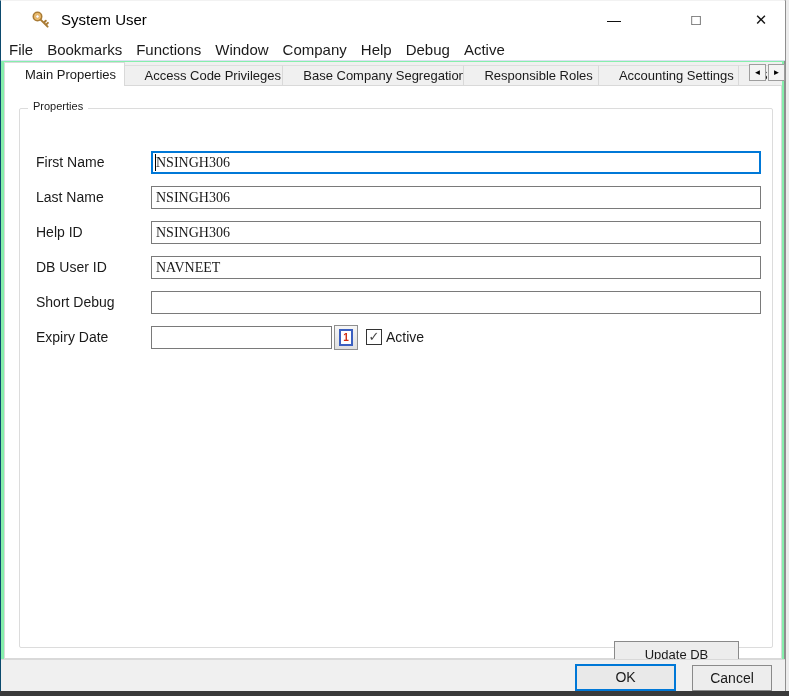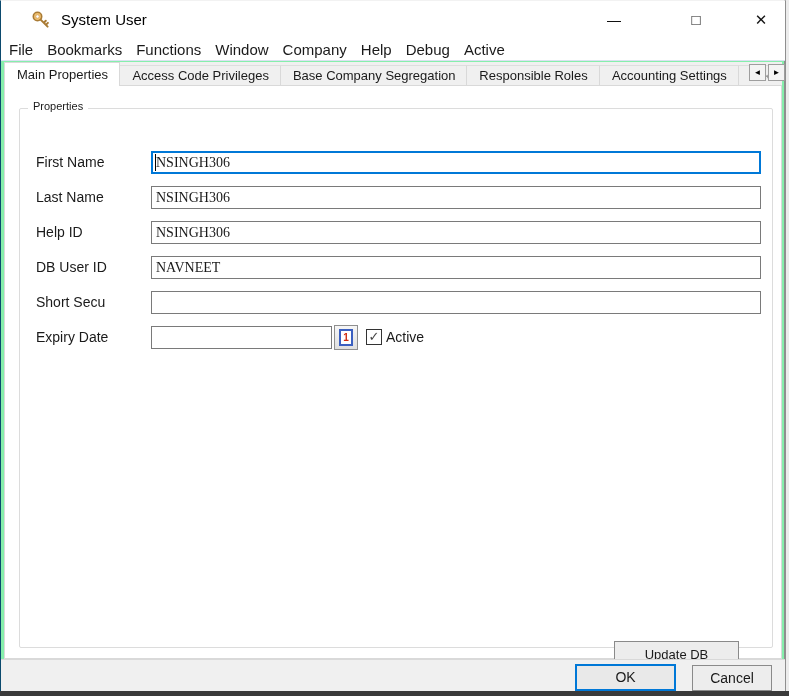--- a/index.html
+++ b/index.html
@@ -38,21 +38,21 @@
   }
   .menu-item { padding:0 7px; height:22px; line-height:21px; color:#1a1a1a; }
 
   
   .tabstrip {
     position:absolute; left:3px; top:61px; width:778px; height:24px;
     background:#f0f0f0; border-bottom:1px solid #d9d9d9;
     display:flex; align-items:flex-end; font-size:13px;
   }
   .tab {
-    height:20px; line-height:19px; padding:0 12px; white-space:nowrap;
+    height:20px; line-height:19px; padding:0 20px; white-space:nowrap;
     border-top:1px solid #dedede; border-right:1px solid #d9d9d9;
     color:#1a1a1a; overflow:hidden;
   }
   .tab.active {
     height:24px; line-height:23px; background:#fff;
     border:1px solid #d9d9d9; border-bottom:none; margin-bottom:-1px;
     position:relative; z-index:2;
   }
   .tab.truncated { max-width:43px; border-right:none; }
   .tab-scroll {
@@ -178,21 +178,21 @@
     </div>
     <div class="row" style="top:196px">
       <span class="flabel">Help ID</span>
       <input class="field" value="NSINGH306" style="">
     </div>
     <div class="row" style="top:231px">
       <span class="flabel">DB User ID</span>
       <input class="field" value="NAVNEET" style="">
     </div>
     <div class="row" style="top:266px">
-      <span class="flabel">Short Secu</span>
+      <span class="flabel">Short Debug</span>
       <input class="field" value="" style="">
     </div>
 
     <div class="row" style="top:301px">
       <span class="flabel">Expiry Date</span>
       <input class="field short" value="" style="">
       <span class="cal-btn">
         <span class="cal-glyph">1</span>
       </span>
       <span class="checkbox">✓</span>

